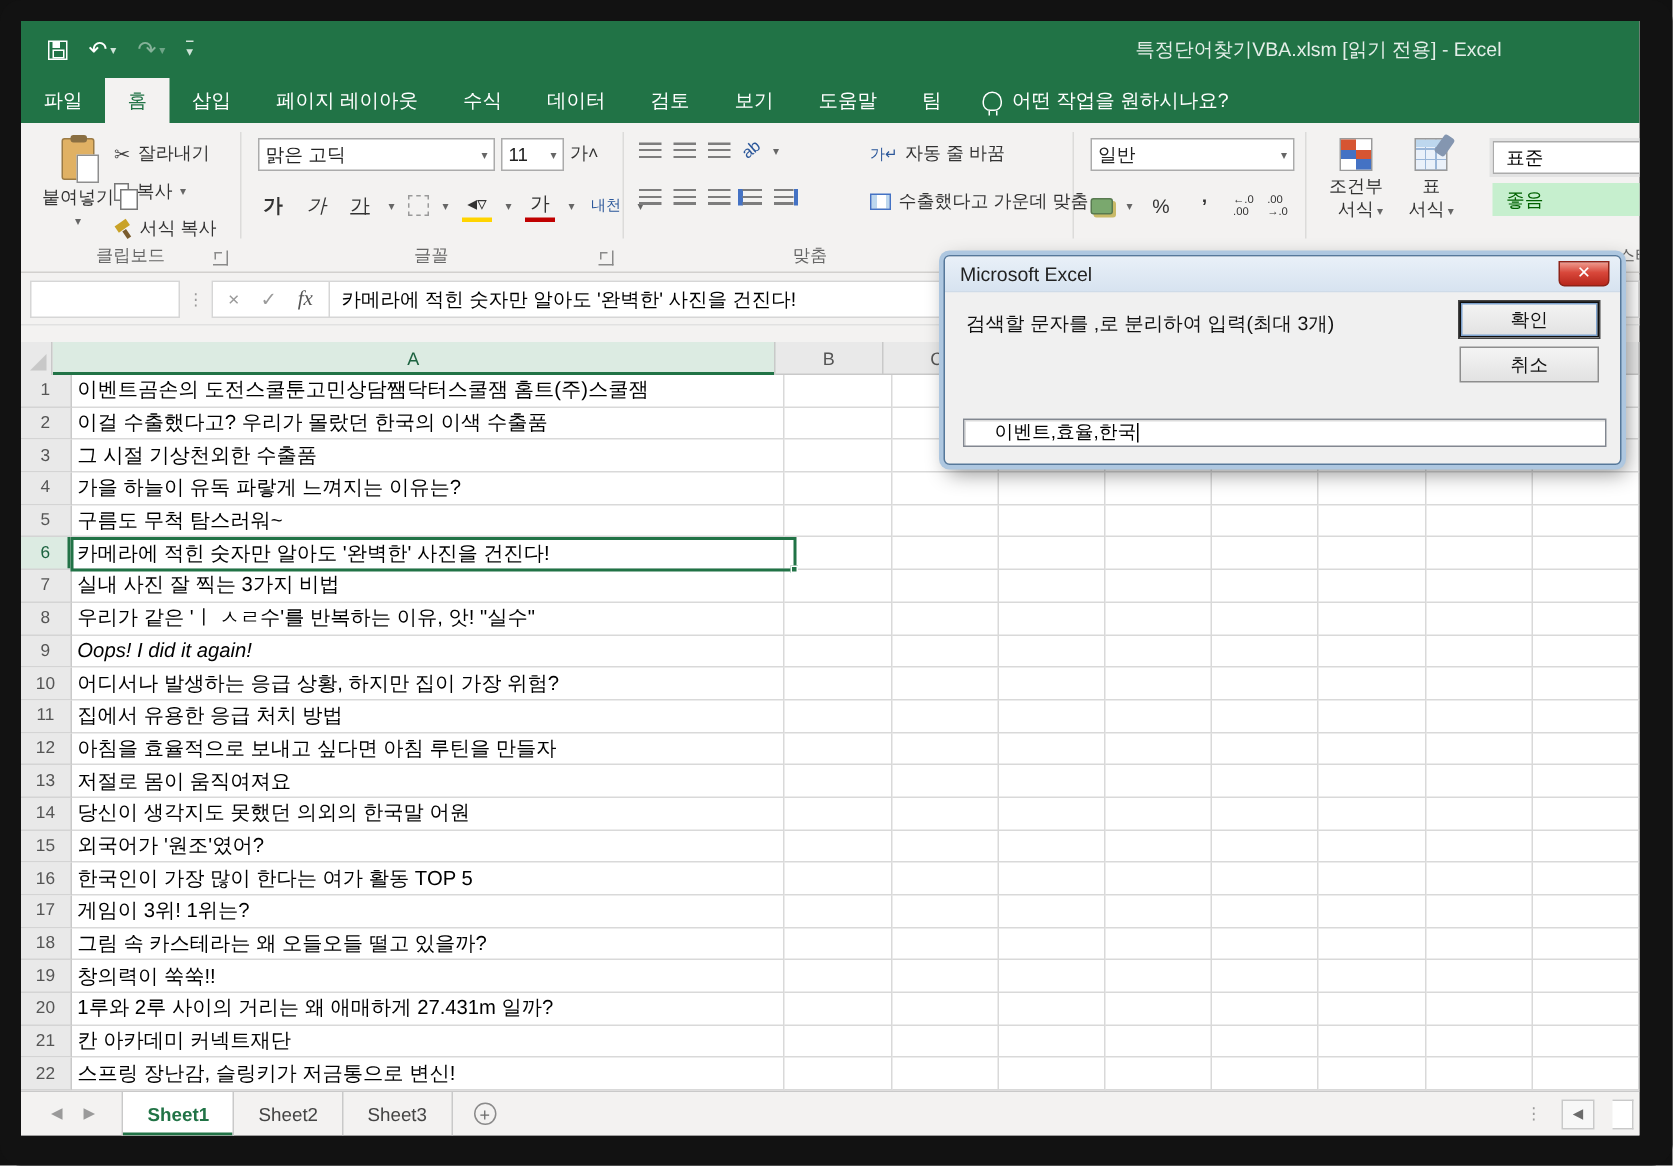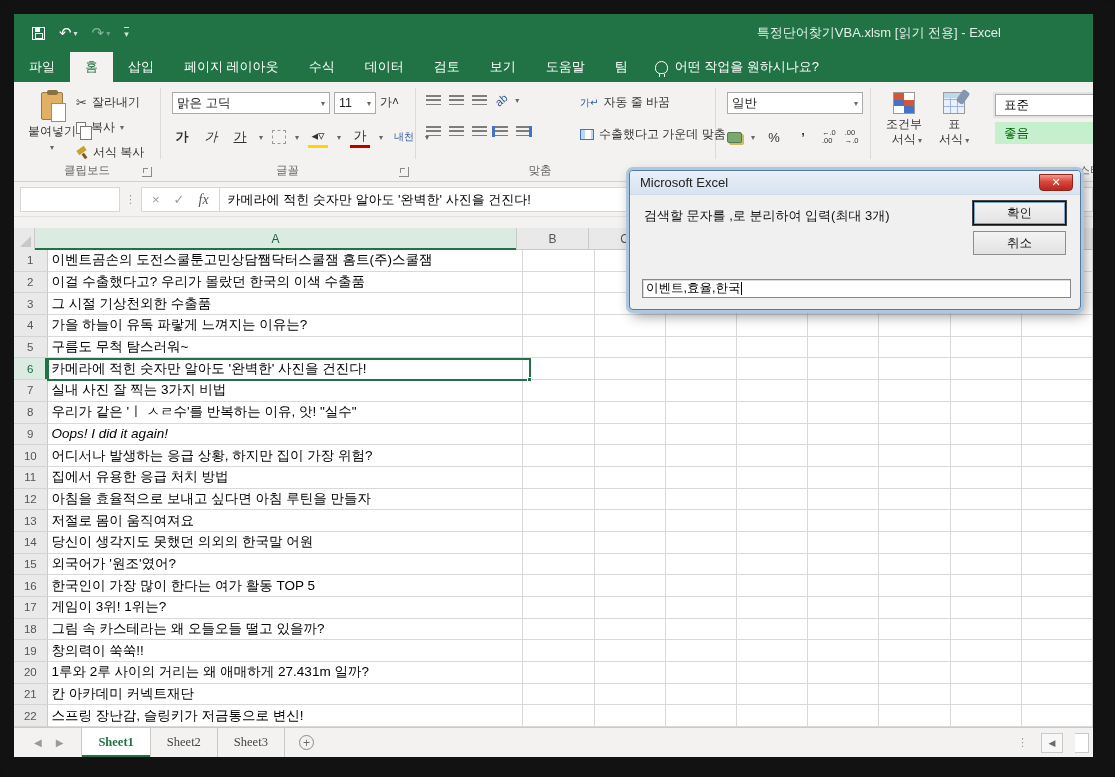--- a/index.html
+++ b/index.html
@@ -88,42 +88,42 @@
   .rowhead { width:34px; background:#e9e9e9; border-right:1px solid #c9c9c9; border-bottom:1px solid #d4d4d4; display:flex; align-items:center; justify-content:center; font-size:11.5px; color:#555; }
   .rowhead.selrow { background:#dcebe2; color:#1d6340; box-shadow:inset -2px 0 0 #217346; }
   .cell { border-right:1px solid #d9d9d9; border-bottom:1px solid #d9d9d9; font-size:13.5px; color:#000; display:flex; align-items:center; padding:0 4px; white-space:nowrap; overflow:visible; z-index:1; background:transparent; }
   .cell.a { overflow:hidden; }
   .selection { position:absolute; border:2px solid #217346; pointer-events:none; z-index:3; }
   .selection .handle { position:absolute; right:-3px; bottom:-3px; width:5px; height:5px; background:#217346; border:1px solid #fff; }
 
   
   .sheetbar { position:absolute; left:0; bottom:0; width:100%; height:30px; background:#f3f2f1; border-top:1px solid #c9c9c9; display:flex; align-items:stretch; font-size:12.5px; color:#444; }
   .navarrows { display:flex; align-items:center; gap:14px; padding:0 18px 0 20px; color:#9a9a9a; font-size:10px; }
-  .stab { display:flex; align-items:center; padding:0 16px; border-right:1px solid #c9c9c9; color:#444;font-family:Liberation Serif, serif; }
+  .stab { display:flex; align-items:center; padding:0 16px; border-right:1px solid #c9c9c9; color:#444; }
   .stab:first-of-type { border-left:1px solid #c9c9c9; }
   .stab.active { background:#fff; color:#217346; font-weight:bold; box-shadow:inset 0 -2px 0 #217346; }
   .addsheet { display:flex; align-items:center; margin-left:14px; }
   .addsheet .circ { width:15px; height:15px; border:1px solid #8a8a8a; border-radius:50%; color:#6b6b6b; display:flex; align-items:center; justify-content:center; font-size:12px; line-height:1; }
   .barright { margin-left:auto; display:flex; align-items:center; gap:12px; padding-right:4px; }
   .vdots { color:#9a9a9a; font-size:11px; letter-spacing:1px; }
   .hscroll-arrow { width:22px; height:20px; background:#f7f7f7; border:1px solid #c9c9c9; display:flex; align-items:center; justify-content:center; color:#6b6b6b; font-size:9px; }
 
   
   .dialog { position:absolute; left:615px; top:156px; width:452px; height:140px; z-index:9;
     background:#f0f0f0; border:1px solid #56789a; box-shadow:0 0 0 3px #aec7e0, 3px 5px 14px rgba(0,0,0,.45); border-radius:4px; }
   .dtitle { height:24px; display:flex; align-items:center; padding-left:10px; font-size:13px; color:#222;
     background:linear-gradient(#e9f0f8,#d7e3f0); border-radius:3px 3px 0 0; border-bottom:1px solid #cfdbe8; }
   .dclose { position:absolute; right:7px; top:3px; width:34px; height:17px; border-radius:0 0 4px 4px;
     background:linear-gradient(#ee9a8d,#d8473a 45%,#b8271c); border:1px solid #8e2318; color:#fff; font-size:11px;
     display:flex; align-items:center; justify-content:center; line-height:1; }
   .dprompt { position:absolute; left:14px; top:36px; font-size:13px; color:#111; }
   .dbtn { position:absolute; right:14px; width:93px; height:24px; background:linear-gradient(#f4f4f4,#e2e2e2); border:1px solid #8e8e8e; display:flex; align-items:center; justify-content:center; font-size:12.5px; color:#111; }
   .dbtn.ok { top:30px; border:1px solid #111; box-shadow:inset 0 0 0 1px #7da2ce, 0 0 0 1px #444; }
   .dbtn.cancel { top:60px; }
-  .dinput { position:absolute; left:12px; right:9px; bottom:11px; height:19px; background:#fff; border:1px solid #828790; box-shadow:inset 1px 1px 0 #dcdcdc; display:flex; align-items:center; padding:0 3px; font-size:12.5px; color:#000; }
+  .dinput { position:absolute; left:12px; right:9px; bottom:11px; height:19px; background:#fff; border:1px solid #828790; box-shadow:inset 1px 1px 0 #dcdcdc; display:flex; align-items:center; padding:0 20px; font-size:12.5px; color:#000; }
   .caretbar { display:inline-block; width:1px; height:13px; background:#000; margin-left:1px; }
 </style>
 </head>
 <body>
 
 <div class="frame">
 <div class="window">
 
   <div class="titlebar">
     <div class="qat">

